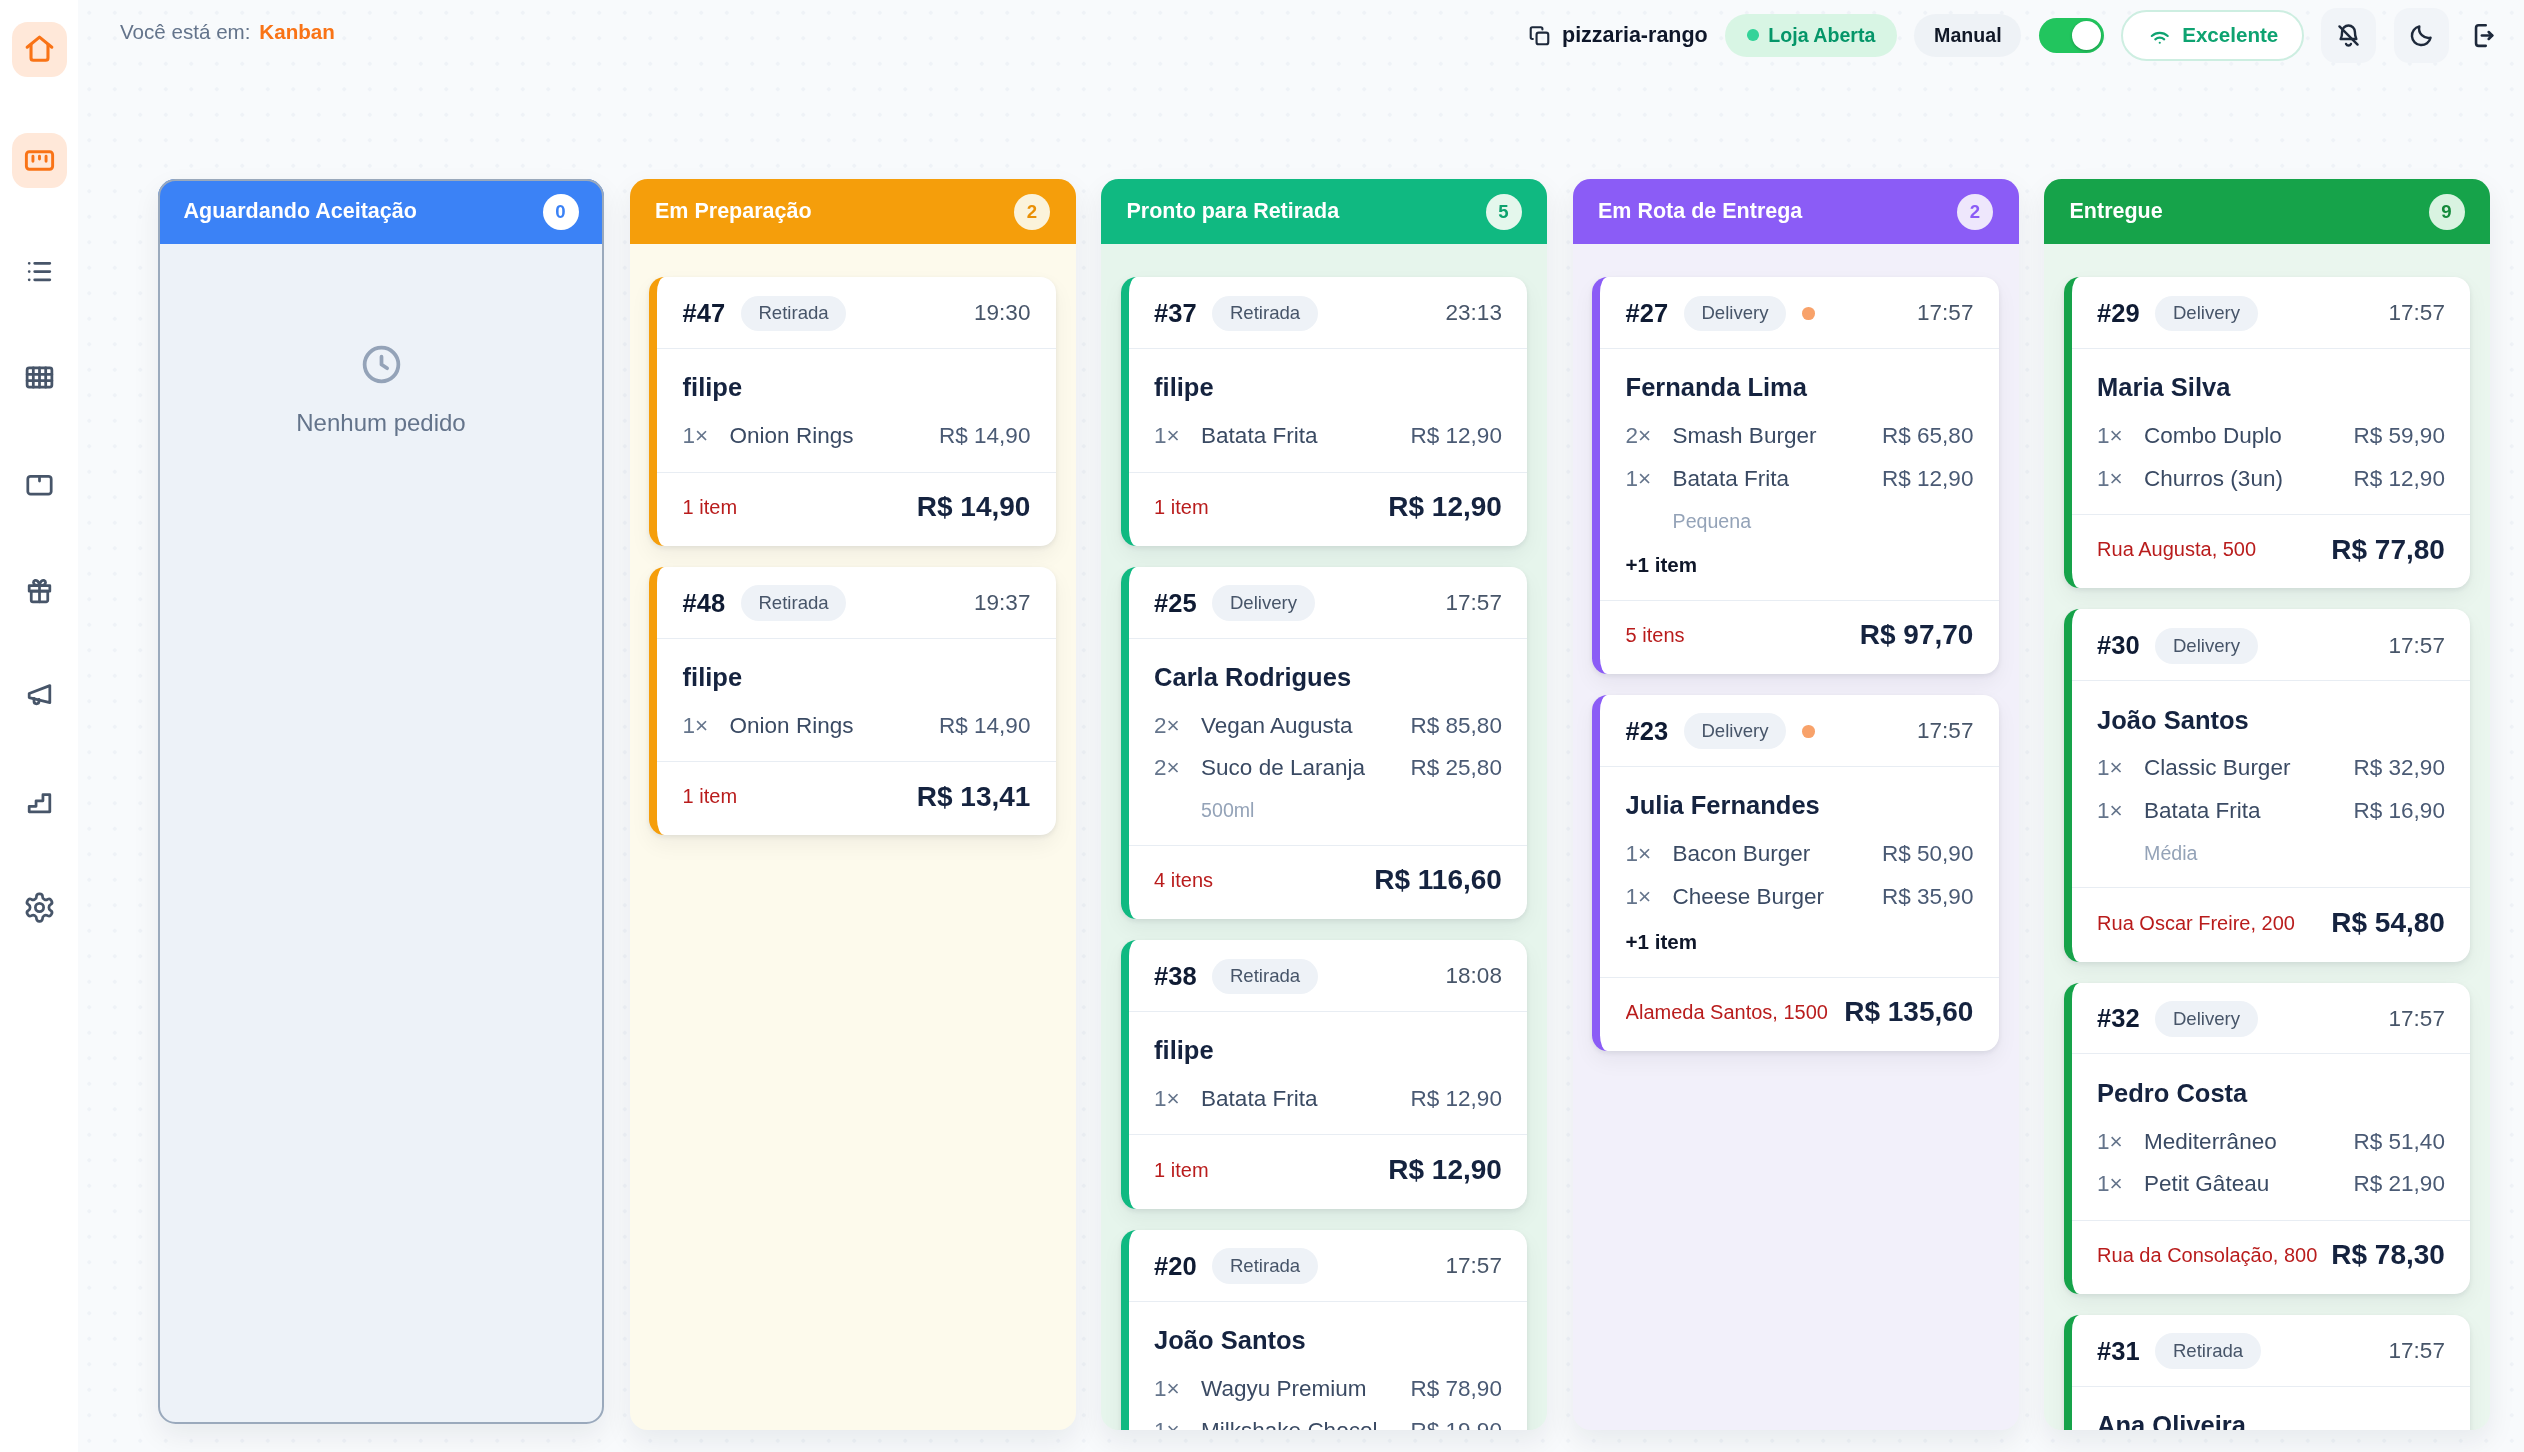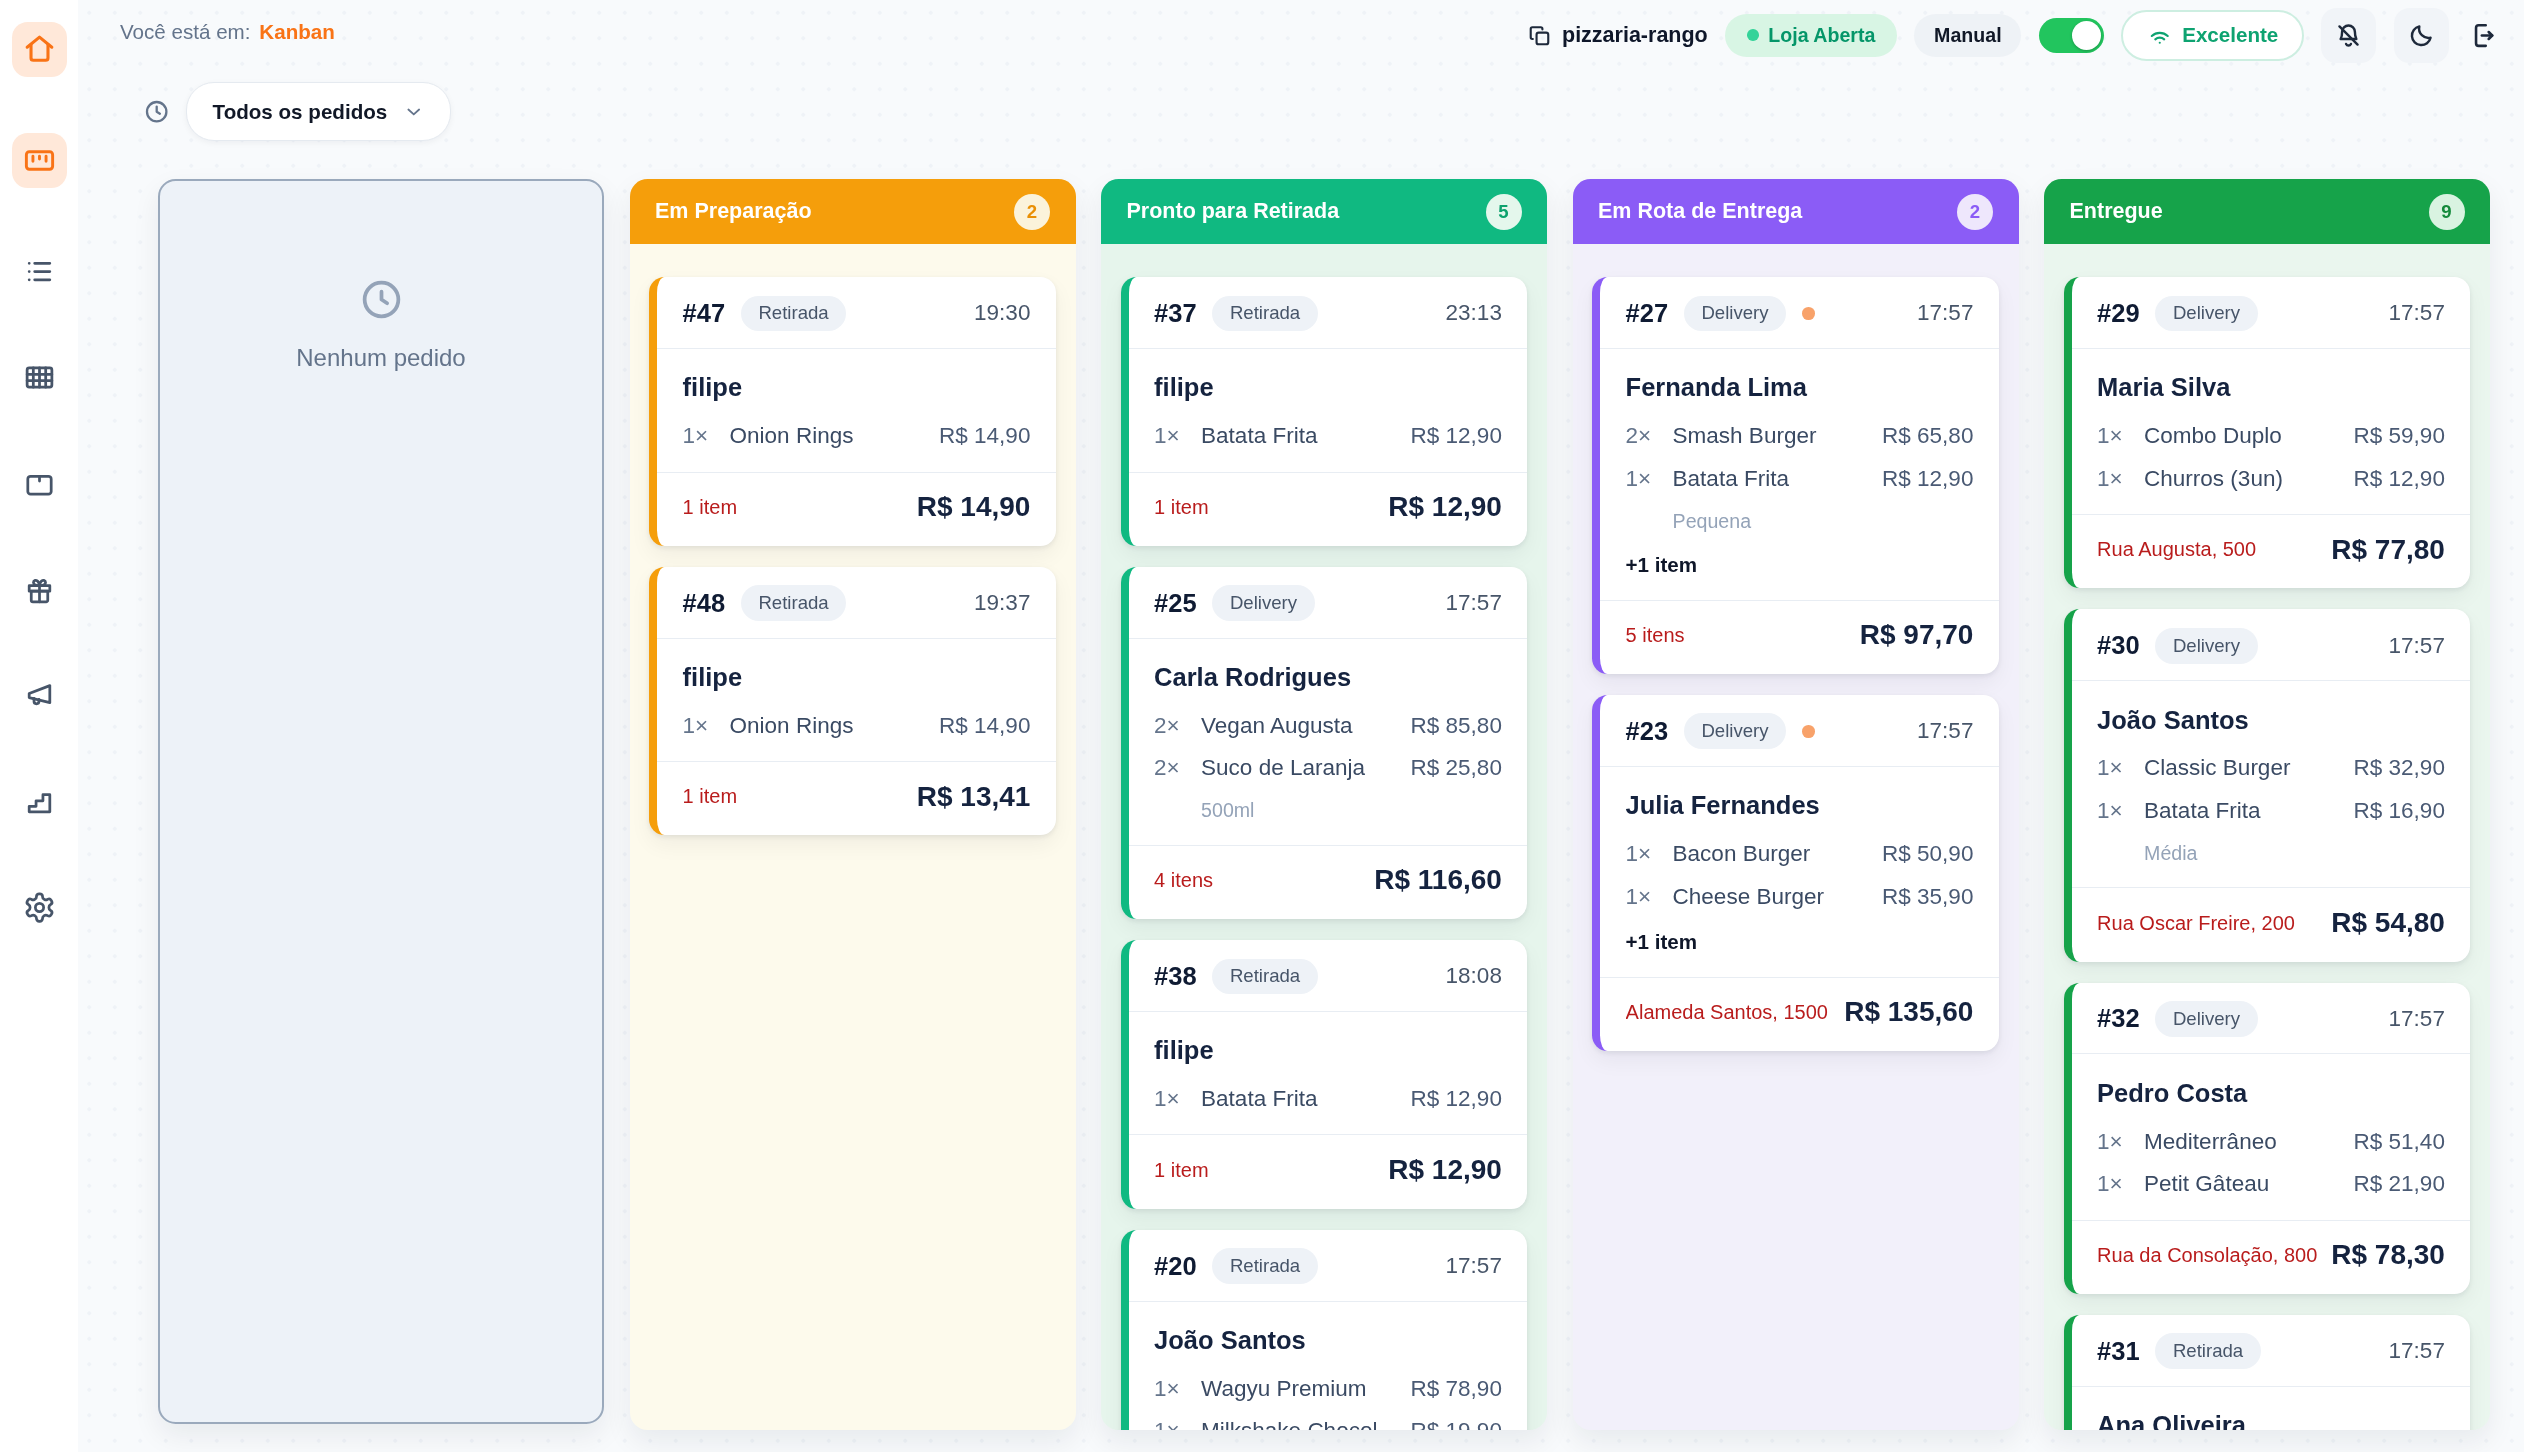--- a/index.html
+++ b/index.html
@@ -211,39 +211,27 @@
       <span style="display:flex">
           <svg viewBox="0 0 24 24" width="31" height="31" fill="none" stroke="currentColor" stroke-width="2" stroke-linecap="round" stroke-linejoin="round">
             <path d="M14.5 4H9a2 2 0 0 0-2 2v12a2 2 0 0 0 2 2h5.5"></path>
             <path d="M11.5 12h8"></path>
             <path d="M16.8 9.3 19.5 12l-2.7 2.7"></path>
           </svg>
         </span>
     </span>
   </div>
 
-  <div class="filter-row">
-    <span class="clk">
-        <svg viewBox="0 0 24 24" width="27.4" height="27.4" fill="none" stroke="currentColor" stroke-width="2" stroke-linecap="round" stroke-linejoin="round">
-          <circle cx="12" cy="12" r="8.5"></circle>
-          <path d="M12 7.5V12l2.8 1.8"></path>
-        </svg>
-      </span>
-    <span class="filter-pill">
-      <span>Todos os pedidos</span>
-      <span class="chev">
-          <svg viewBox="0 0 24 24" width="21.5" height="21.5" fill="none" stroke="currentColor" stroke-width="2" stroke-linecap="round" stroke-linejoin="round">
-            <path d="M6 9.5 12 15l6-5.5"></path>
-          </svg>
-        </span>
-    </span>
-  </div>
 
   <main class="board">
       <section class="column" style="background: rgb(237, 242, 248);">
+        <header class="col-header" style="background: rgb(59, 130, 246);">
+          <span>Aguardando Aceitação</span>
+          <span class="col-badge" style="background:#ffffff;color:#3b82f6">0</span>
+        </header>
         <div class="col-body">
           <div class="empty">
             <span class="eclk"><svg viewBox="0 0 24 24" width="45" height="45" fill="none" stroke="currentColor" stroke-width="2" stroke-linecap="round" stroke-linejoin="round">
                 <circle cx="12" cy="12" r="9"></circle>
                 <path d="M12 7.8V12l3 2"></path>
               </svg></span>
             <span>Nenhum pedido</span>
           </div>
         </div>
       </section>

